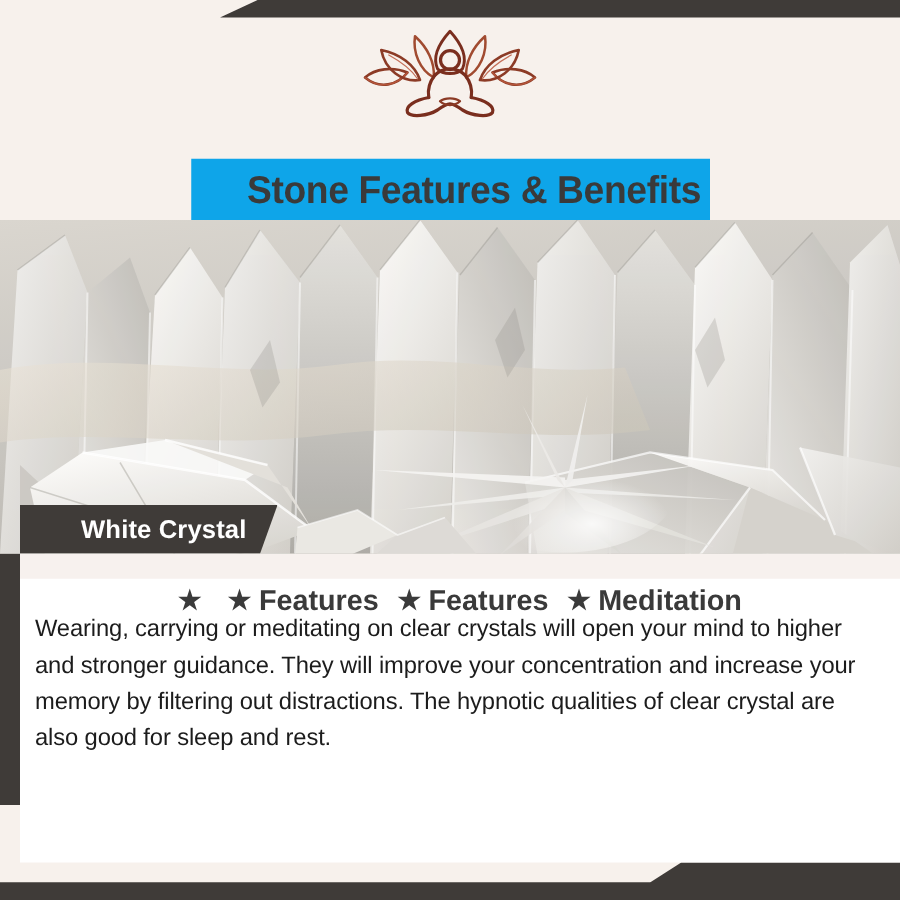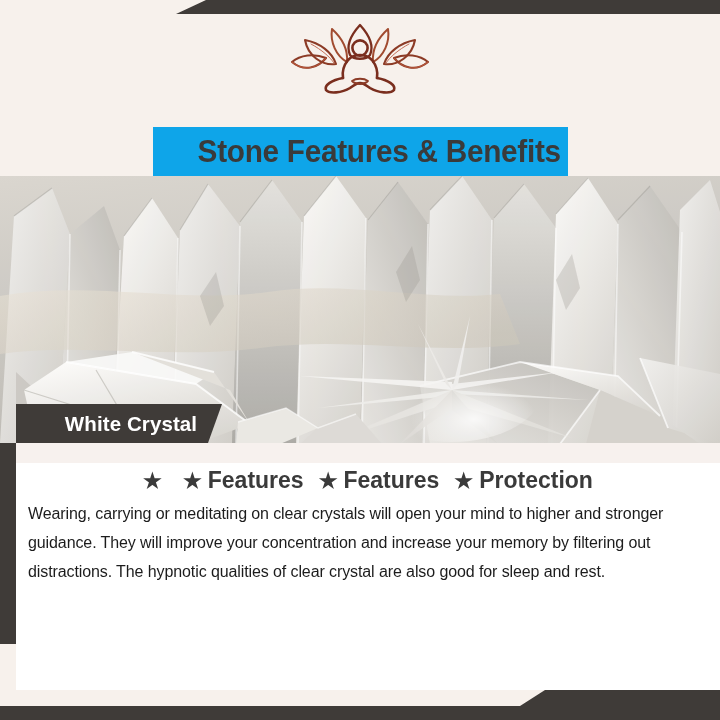--- a/index.html
+++ b/index.html
@@ -93,23 +93,23 @@
     font-family:"Liberation Sans Narrow","Liberation Sans",sans-serif;
     font-weight:bold;
     font-size:23px;
     color:#3a3a3a;
     white-space:nowrap;
   }
   .feat .star{font-size:21px;margin-right:6px;line-height:1;}
   .feat + .feat{margin-left:15px;}
 
   .body-text{
-    position:absolute;left:12px;top:36px;width:676px;
+    position:absolute;left:12px;top:26px;width:676px;
     font-family:"Liberation Sans Narrow","Liberation Sans",sans-serif;
-    font-size:16px;
+    font-size:19px;
     line-height:29px;
     color:#1c1c1c;
     font-weight:500;
     text-align:left;
     letter-spacing:-0.1px;
   }
 </style>
 </head>
 <body>
 
@@ -306,20 +306,20 @@
       <div class="feat">
         <span class="star">★</span>
         <span>Features</span>
       </div>
       <div class="feat">
         <span class="star">★</span>
         <span>Features</span>
       </div>
       <div class="feat">
         <span class="star">★</span>
-        <span>Protection</span>
+        <span>Meditation</span>
       </div>
     </div>
 
     <div class="body-text">Wearing, carrying or meditating on clear crystals will open your mind to higher and stronger guidance. They will improve your concentration and increase your memory by filtering out distractions. The hypnotic qualities of clear crystal are also good for sleep and rest.</div>
   </div>
 
 </div>
 
 </body></html>

